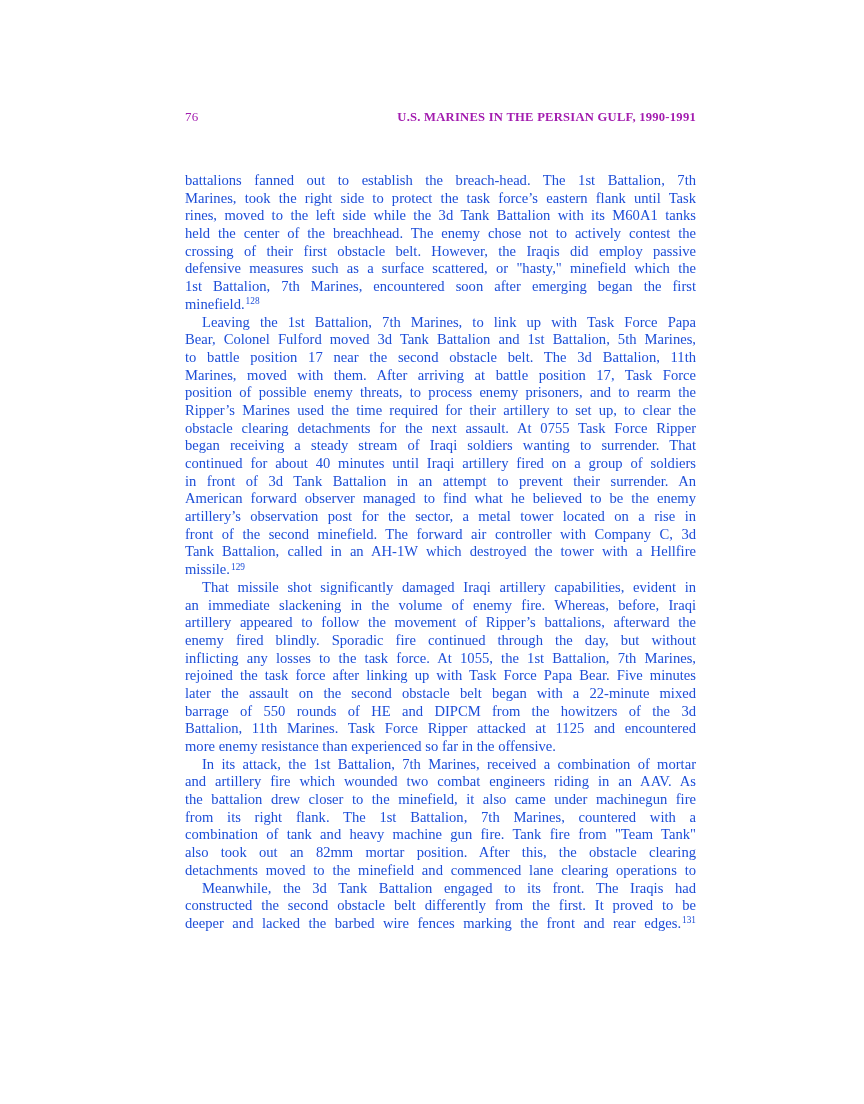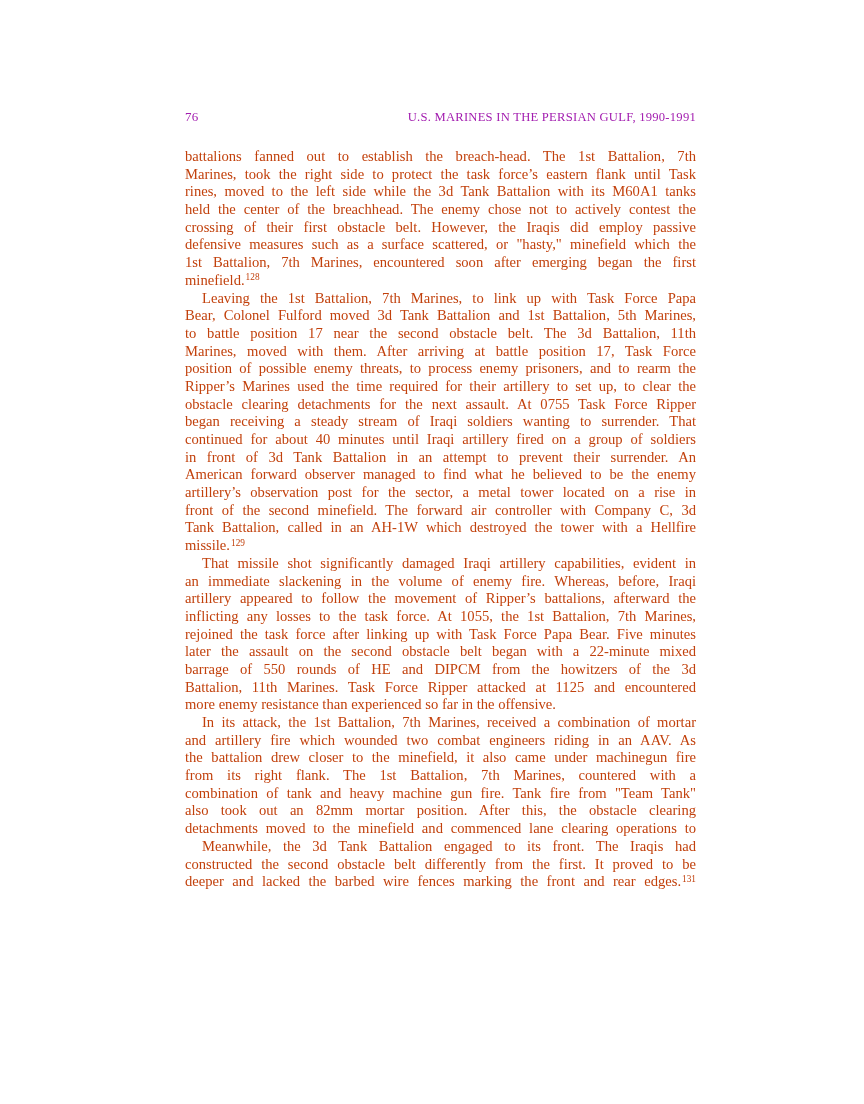--- a/index.html
+++ b/index.html
@@ -31,31 +31,31 @@
     align-items: baseline;
     color: #a21caf;
   }
   .running-header .pagenum {
     font-size: 13px;
     font-weight: 400;
     letter-spacing: 0.3px;
   }
   .running-header .title {
     font-size: 12.6px;
-    font-weight: 400;
+    font-weight: 700;
     letter-spacing: 0.25px;
   }
   .text-block {
     position: absolute;
     left: 185px;
-    top: 148px;
+    top: 172px;
     width: 511px;
     font-size: 14.6px;
     line-height: 17.68px;
-    color: #c2410c;
+    color: #1d4ed8;
   }
   .line {
     text-align: justify;
     text-align-last: justify;
   }
   .line.endline {
     text-align-last: left;
   }
   .line.indent {
     text-indent: 17px;
@@ -102,20 +102,21 @@
         <div class="line">American forward observer managed to find what he believed to be the enemy</div>
         <div class="line">artillery’s observation post for the sector, a metal tower located on a rise in</div>
         <div class="line">front of the second minefield. The forward air controller with Company C, 3d</div>
         <div class="line">Tank Battalion, called in an AH-1W which destroyed the tower with a Hellfire</div>
         <div class="line endline">missile.<sup>129</sup></div>
       </div>
       <div>
         <div class="line indent">That missile shot significantly damaged Iraqi artillery capabilities, evident in</div>
         <div class="line">an immediate slackening in the volume of enemy fire. Whereas, before, Iraqi</div>
         <div class="line">artillery appeared to follow the movement of Ripper’s battalions, afterward the</div>
+        <div class="line">enemy fired blindly. Sporadic fire continued through the day, but without</div>
         <div class="line">inflicting any losses to the task force. At 1055, the 1st Battalion, 7th Marines,</div>
         <div class="line">rejoined the task force after linking up with Task Force Papa Bear. Five minutes</div>
         <div class="line">later the assault on the second obstacle belt began with a 22-minute mixed</div>
         <div class="line">barrage of 550 rounds of HE and DIPCM from the howitzers of the 3d</div>
         <div class="line">Battalion, 11th Marines. Task Force Ripper attacked at 1125 and encountered</div>
         <div class="line endline">more enemy resistance than experienced so far in the offensive.</div>
       </div>
       <div>
         <div class="line indent">In its attack, the 1st Battalion, 7th Marines, received a combination of mortar</div>
         <div class="line">and artillery fire which wounded two combat engineers riding in an AAV. As</div>

